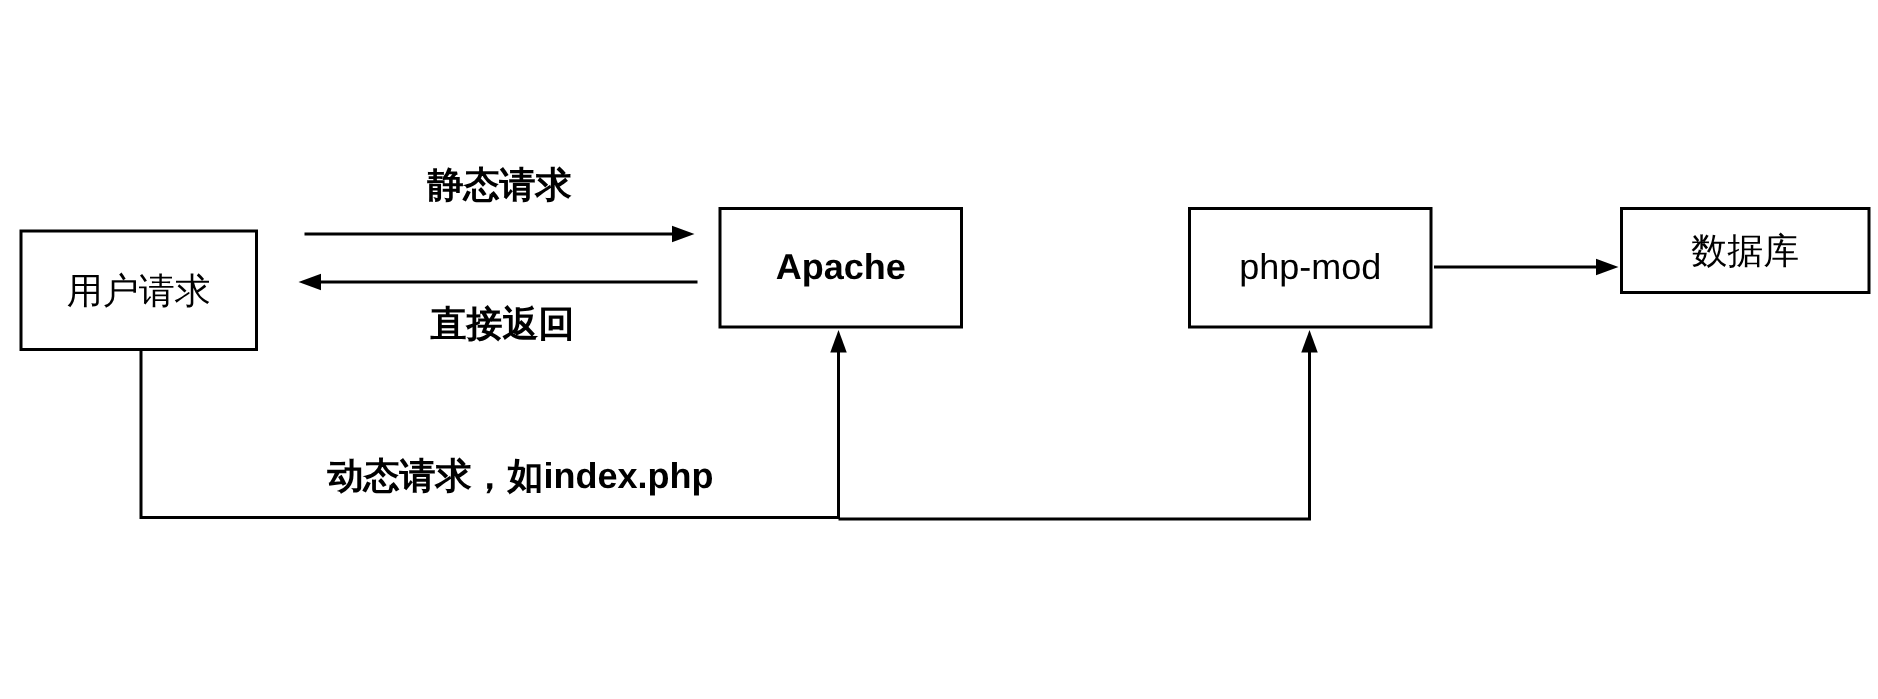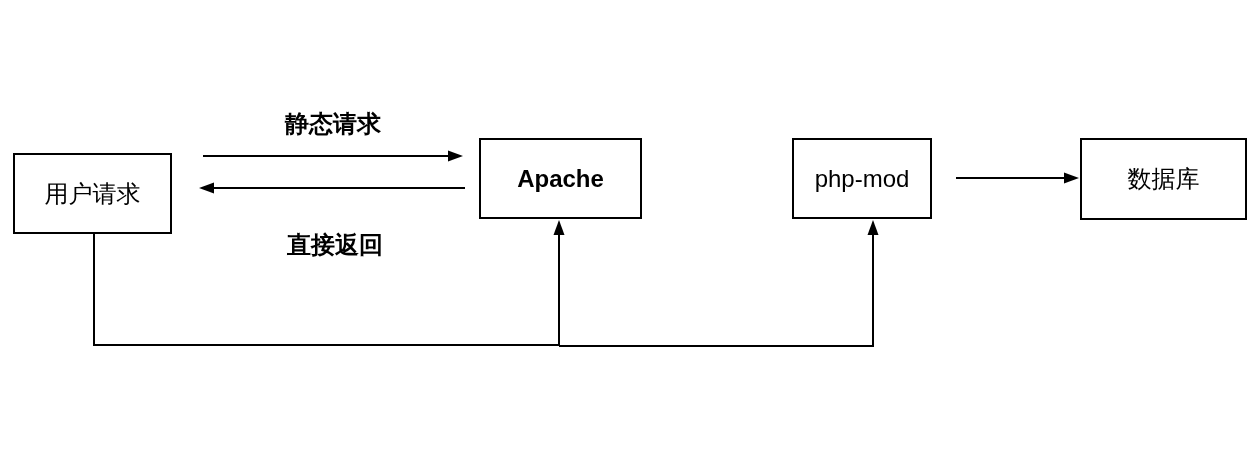--- a/index.html
+++ b/index.html
@@ -29,33 +29,33 @@
     background: #ffffff;
     display: flex;
     align-items: center;
     justify-content: center;
     font-size: 24px;
     color: #000000;
     white-space: nowrap;
   }
   .node-user-request { left: 13px;   top: 153px; width: 159px; height: 81px; }
   .node-apache       { left: 479px;  top: 138px; width: 163px; height: 81px; font-weight: bold; }
-  .node-php-mod      { left: 792px;  top: 138px; width: 140px; height: 81px; }
-  .node-database     { left: 1080px; top: 138px; width: 167px; height: 82px; justify-content: center; }
+  .node-php-mod      { left: 792px;  top: 138px; width: 163px; height: 81px; }
+  .node-database     { left: 1080px; top: 138px; width: 167px; height: 58px; justify-content: center; }
   .edge-label {
     position: absolute;
     transform: translateX(-50%);
     font-size: 24px;
     line-height: 26px;
     color: #000000;
     white-space: nowrap;
     font-weight: bold;
   }
   .label-static-request { left: 333px; top: 111px; }
-  .label-direct-return  { left: 335px; top: 232px; }
+  .label-direct-return  { left: 335px; top: 204px; }
   .label-dynamic-request{ left: 347px; top: 305px; }
   .label-php-parse      { left: 716px; top: 303px; }
 </style>
 </head>
 <body>
 
 <div class="diagram-canvas">
 
   <svg class="edge-layer" viewBox="0 0 1252 466" xmlns="http://www.w3.org/2000/svg">
     <g stroke="#000000" stroke-width="2" fill="none">
@@ -87,15 +87,16 @@
   </div>
 
   <div class="node node-database">
     <span>数据库</span>
   </div>
 
   <div class="edge-label label-static-request">静态请求</div>
 
   <div class="edge-label label-direct-return">直接返回</div>
 
+  <div class="edge-label label-dynamic-request">动态请求，如index.php</div>
 
 
 </div>
 
 </body></html>

